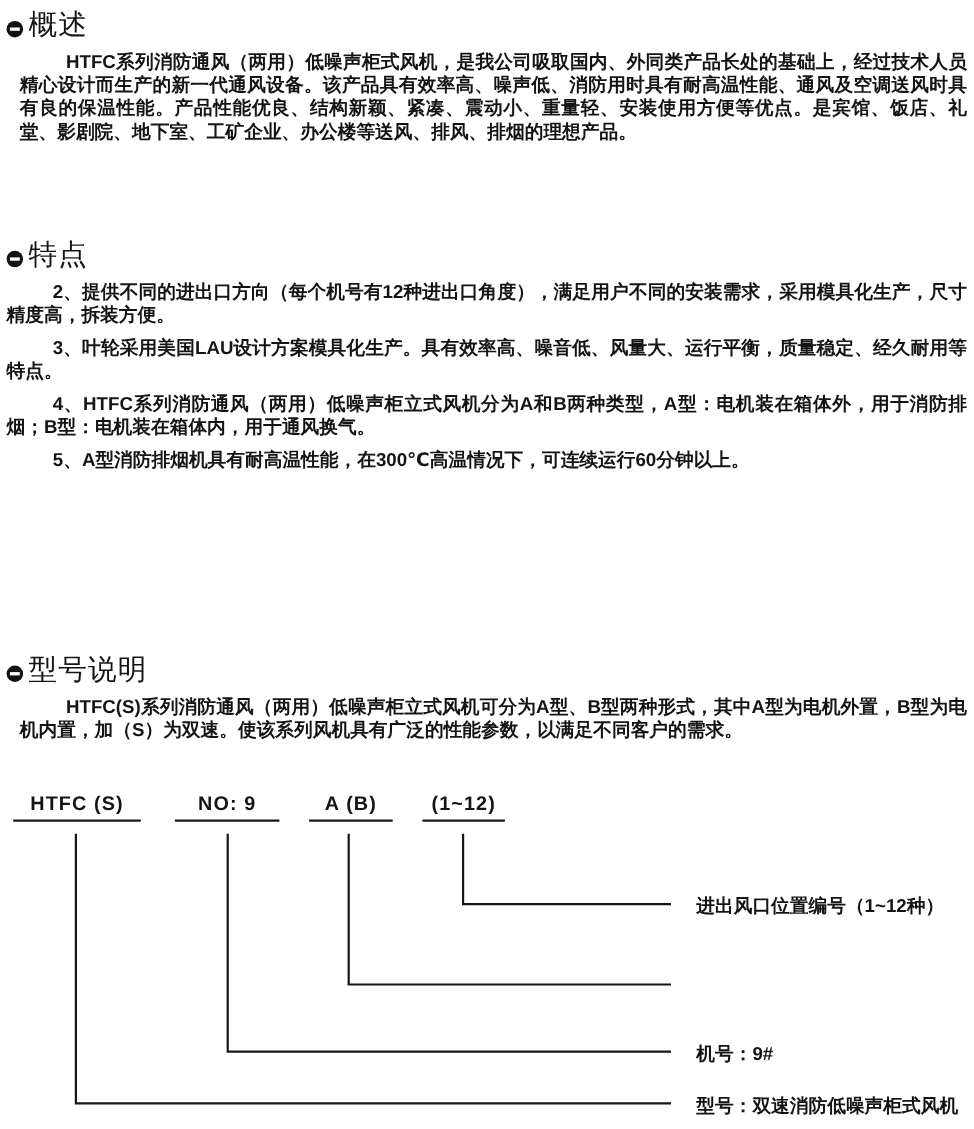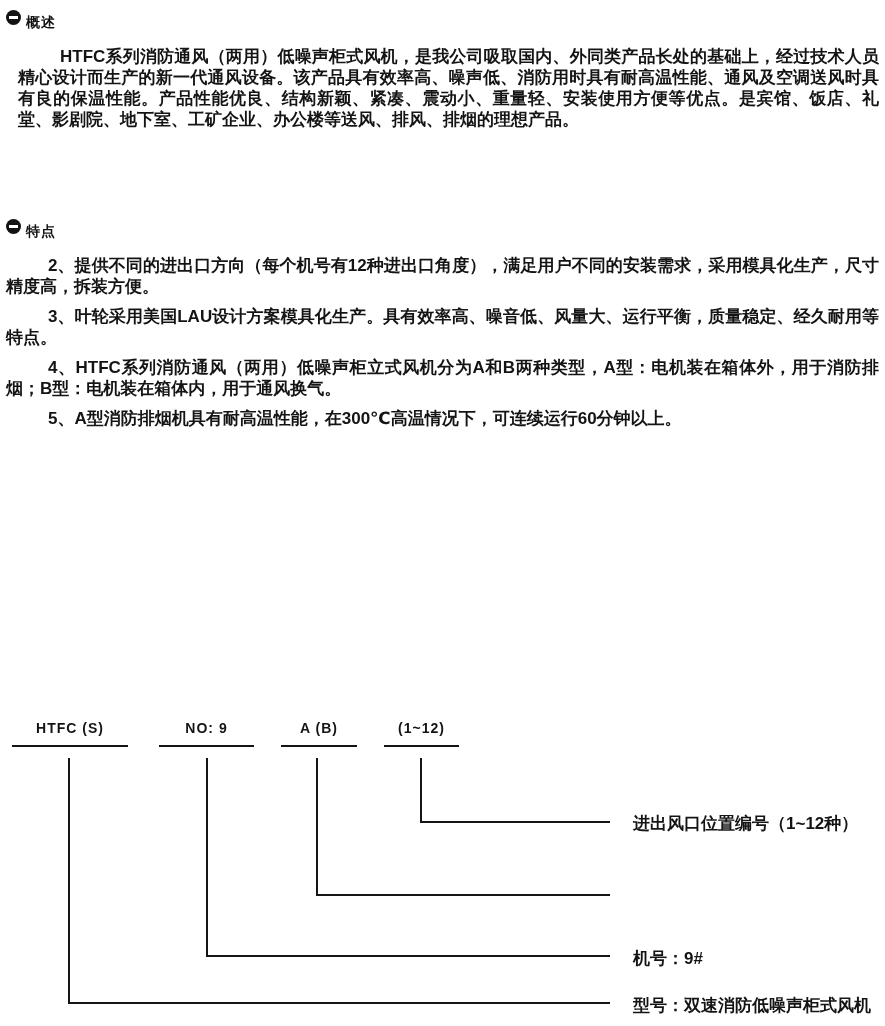--- a/index.html
+++ b/index.html
@@ -6,22 +6,22 @@
   .page{
     position:relative;
     width:885px;height:1026px;
     background:#ffffff;
     color:#141414;
     font-family:"Liberation Sans","DejaVu Sans",sans-serif;
     overflow:hidden;
   }
   .sec{position:absolute;left:0;width:885px;padding:0 6px;box-sizing:border-box;}
   .heading{
-    display:flex;align-items:flex-start;
-    margin:0;font-size:14px;font-weight:bold;line-height:24px;
+    display:flex;align-items:flex-end;
+    margin:0;font-size:26px;font-weight:normal;line-height:24px;
     letter-spacing:1px;
   }
   .bullet{
     display:inline-block;flex:none;
     width:15px;height:15px;border-radius:50%;
     background:#121212;position:relative;margin-right:5px;
   }
   .bullet::after{
     content:"";position:absolute;left:3px;right:3px;top:6px;height:3px;background:#ffffff;
   }
@@ -32,21 +32,21 @@
     text-indent:42px;
   }
   .feat{margin:0 0 9px 0;}
   .feat:first-of-type{margin-top:12px;}
   
   .diagram{position:absolute;left:0;top:700px;width:885px;height:326px;}
   .connectors{position:absolute;left:0;top:0;}
   .seg{
     position:absolute;top:20px;height:25px;
     border-bottom:2px solid #151515;
-    text-align:center;font-size:14px;font-weight:600;letter-spacing:1px;
+    text-align:center;font-size:18px;font-weight:600;letter-spacing:1px;
     box-sizing:content-box;
   }
   .callout{
     position:absolute;left:633px;
     font-size:17px;font-weight:700;white-space:nowrap;
   }
 </style>
 </head>
 <body>
 
@@ -64,20 +64,27 @@
     <h2 class="heading">
       <span class="bullet"></span>
       <span>特点</span>
     </h2>
     <p class="body feat">2、提供不同的进出口方向（每个机号有12种进出口角度），满足用户不同的安装需求，采用模具化生产，尺寸精度高，拆装方便。</p>
     <p class="body feat">3、叶轮采用美国LAU设计方案模具化生产。具有效率高、噪音低、风量大、运行平衡，质量稳定、经久耐用等特点。</p>
     <p class="body feat">4、HTFC系列消防通风（两用）低噪声柜立式风机分为A和B两种类型，A型：电机装在箱体外，用于消防排烟；B型：电机装在箱体内，用于通风换气。</p>
     <p class="body feat">5、A型消防排烟机具有耐高温性能，在300℃高温情况下，可连续运行60分钟以上。</p>
   </section>
 
+  <section class="sec" style="top:596px">
+    <h2 class="heading">
+      <span class="bullet"></span>
+      <span>型号说明</span>
+    </h2>
+    <p class="body">HTFC(S)系列消防通风（两用）低噪声柜立式风机可分为A型、B型两种形式，其中A型为电机外置，B型为电机内置，加（S）为双速。使该系列风机具有广泛的性能参数，以满足不同客户的需求。</p>
+  </section>
 
   <div class="diagram">
 
     <svg class="connectors" width="885" height="326" viewBox="0 0 885 326">
       <path d="M69 58 V303 H610" fill="none" stroke="#151515" stroke-width="2"></path>
       <path d="M207 58 V256 H610" fill="none" stroke="#151515" stroke-width="2"></path>
       <path d="M317 58 V195 H610" fill="none" stroke="#151515" stroke-width="2"></path>
       <path d="M421 58 V122 H610" fill="none" stroke="#151515" stroke-width="2"></path>
     </svg>
 

